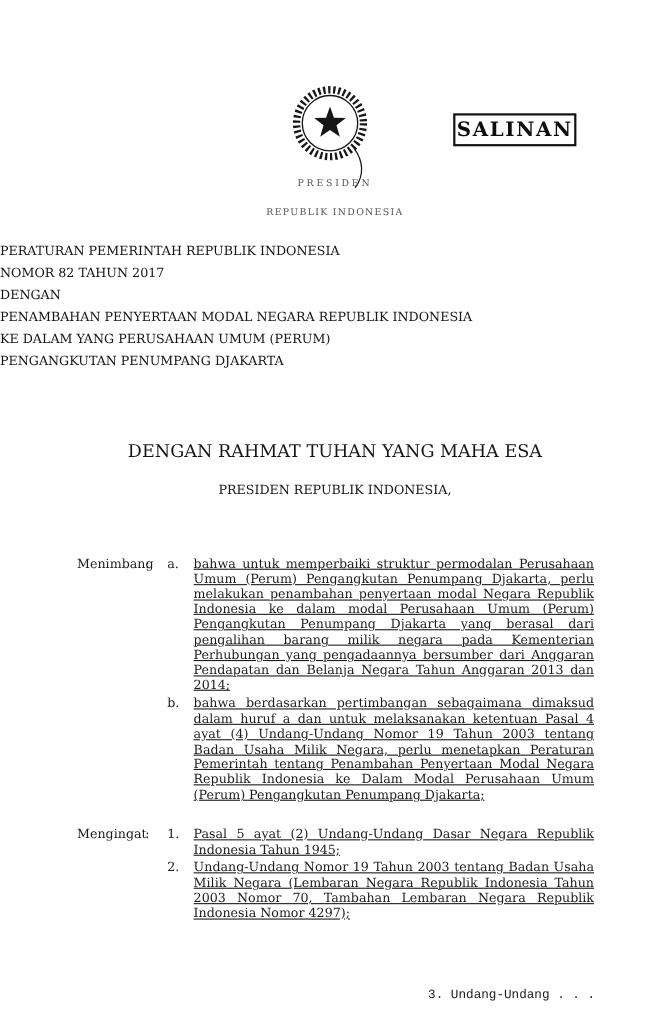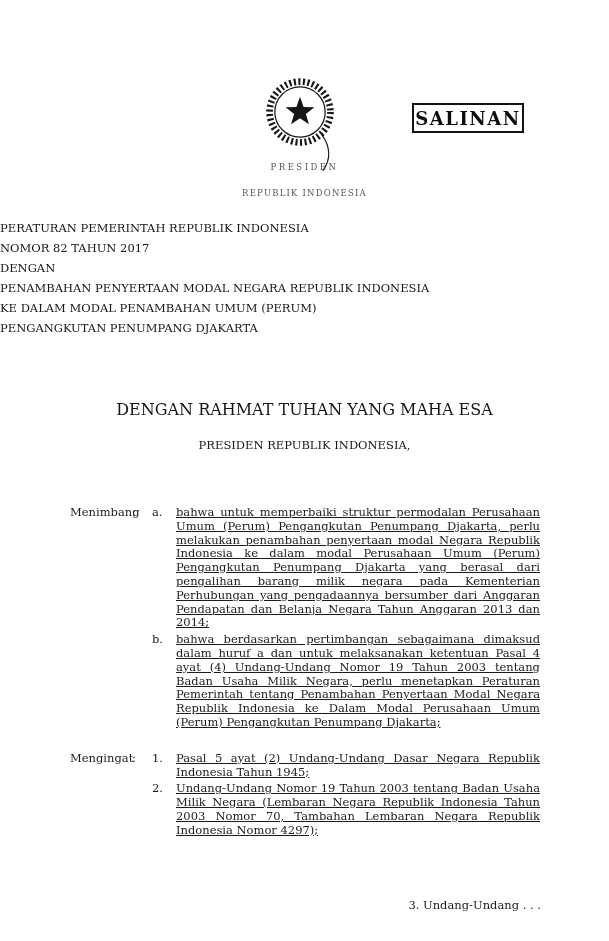--- a/index.html
+++ b/index.html
@@ -68,21 +68,21 @@
   .row { display: flex; align-items: flex-start; }
   .row + .row { margin-top: 3px; }
   .col-label { width: 62px; flex: none; }
   .col-colon { width: 20px; flex: none; }
   .col-marker { width: 24px; flex: none; }
   .col-text { flex: 1; text-align: justify; text-decoration: underline; }
 
   
   .catchword {
     position: absolute; top: 898px; right: 68px;
-    font-size: 11.5px; color: #1c1c1c;
+    font-size: 11.5px; color: #1c1c1c; font-family: Liberation Mono, monospace;
   }
 </style>
 </head>
 <body>
 
 <div class="page">
 
   <div class="emblem">
     <svg viewBox="0 0 80 112" xmlns="http://www.w3.org/2000/svg" aria-hidden="true">
       <circle cx="40" cy="40" r="32" fill="none" stroke="#161616" stroke-width="7" stroke-dasharray="2.2 2.6"></circle>
@@ -99,21 +99,21 @@
   <div class="letterhead">
     <div class="lh1">PRESIDEN</div>
     <div class="lh2">REPUBLIK INDONESIA</div>
   </div>
 
   <div class="title-block">
     <div>PERATURAN PEMERINTAH REPUBLIK INDONESIA</div>
     <div>NOMOR 82 TAHUN 2017</div>
     <div>DENGAN</div>
     <div>PENAMBAHAN PENYERTAAN MODAL NEGARA REPUBLIK INDONESIA</div>
-    <div>KE DALAM MODAL PENAMBAHAN UMUM (PERUM)</div>
+    <div>KE DALAM YANG PERUSAHAAN UMUM (PERUM)</div>
     <div>PENGANGKUTAN PENUMPANG DJAKARTA</div>
   </div>
 
   <div class="invocation">DENGAN RAHMAT TUHAN YANG MAHA ESA</div>
   <div class="authority">PRESIDEN REPUBLIK INDONESIA,</div>
 
   <div class="body-block">
 
     <div class="section">
       <div class="row">

